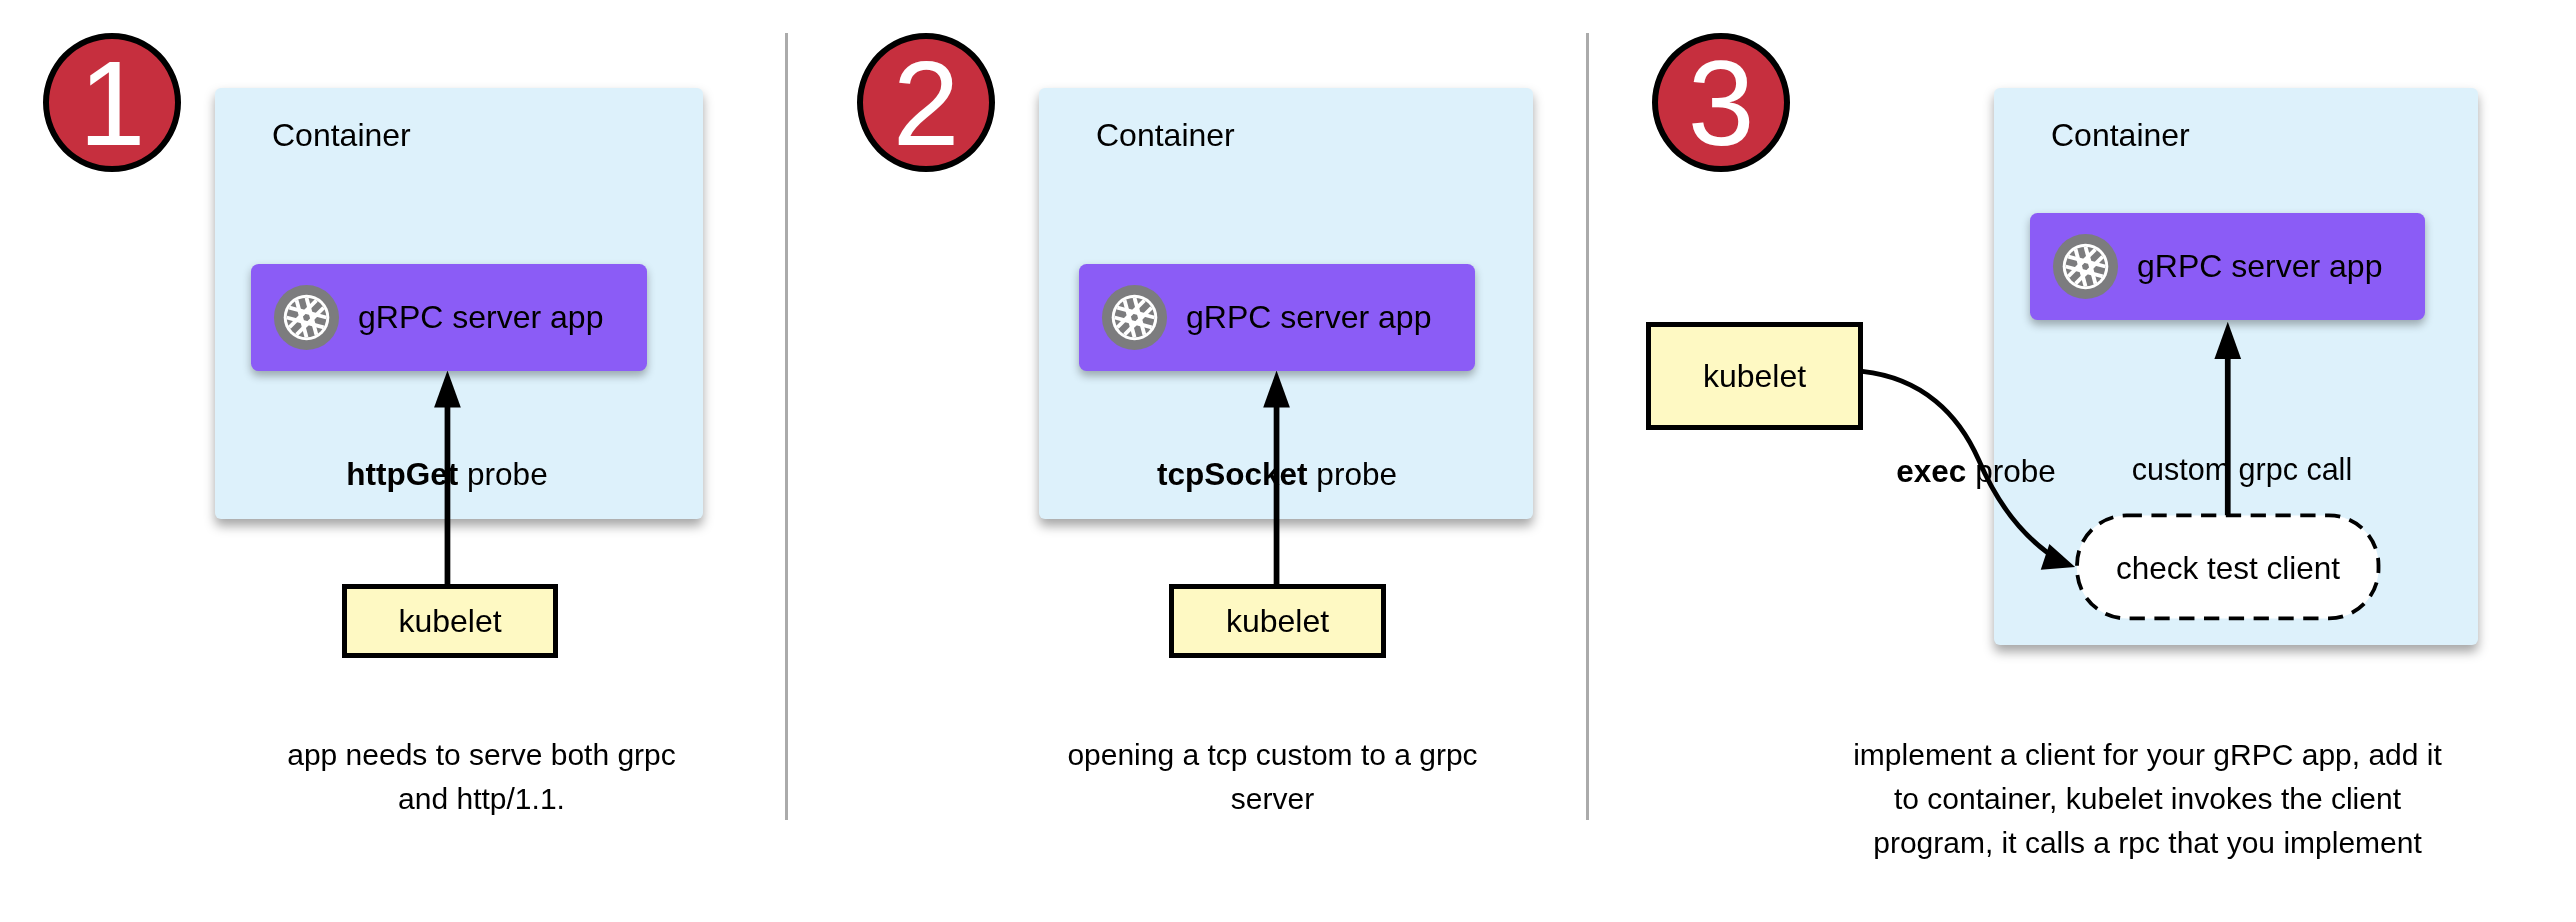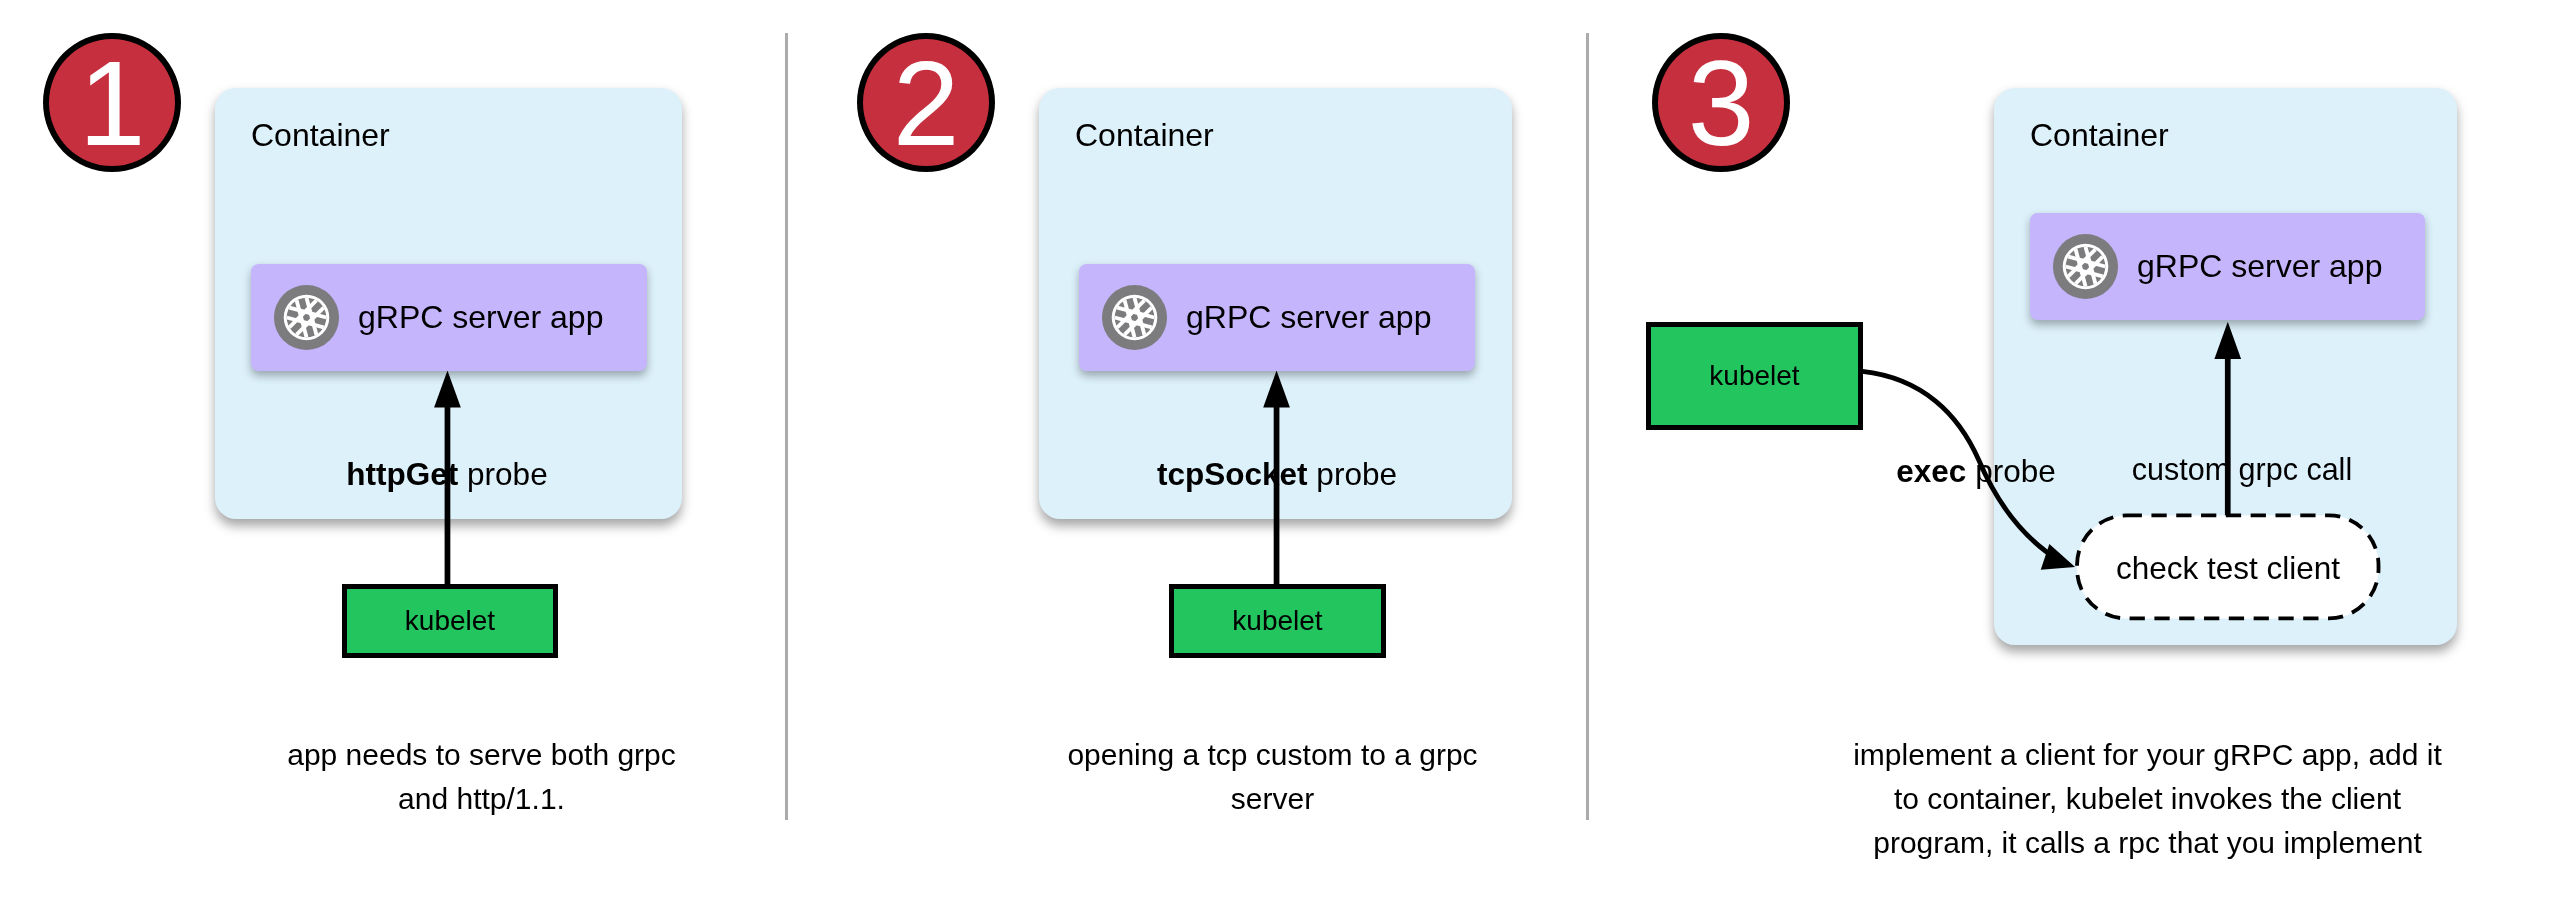--- a/index.html
+++ b/index.html
@@ -14,39 +14,40 @@
   .badge{
     width:138px;height:139px;box-sizing:border-box;
     border:6.7px solid #000;border-radius:50%;
     background:var(--badge_red,#C62F3E);
     color:#fff;font-size:120px;font-weight:400;
     display:flex;align-items:center;justify-content:center;
     z-index:10;
   }
   .container-box{
     background:var(--container_blue,#DDF1FB);
-    border-radius:21px;
+    border-radius:6px;
     box-shadow:0 6.7px 10.5px rgba(0,0,0,.35);
     z-index:1;
+    padding-left:21px;
   }
   .container-label{
     font-size:32px;padding:29px 0 0 36px;
   }
   .white-box{
-    background:#c4b5fd;border-radius:7.6px;
+    background:#8b5cf6;border-radius:7.6px;
     box-shadow:0 4.8px 8.6px rgba(0,0,0,.30);
     display:flex;align-items:center;
     z-index:10;
   }
   .ap-icon{margin-left:20px;flex:0 0 auto}
   .box-label{font-size:32px;margin-left:16px;white-space:nowrap}
   .kubelet{
-    background:#22c55e;border:5.7px solid #000;box-sizing:border-box;
+    background:#fef9c3;border:5.7px solid #000;box-sizing:border-box;
     display:flex;align-items:center;justify-content:center;
-    font-size:28px;z-index:10;
+    font-size:32px;z-index:10;
   }
   .probe-label{
     font-size:31.5px;white-space:pre;transform:translateX(-50%);
     z-index:10;line-height:34px;
   }
   .probe-label .b{font-weight:bold}
   .small-label{
     font-size:30.5px;white-space:nowrap;transform:translateX(-50%);
     z-index:10;line-height:34px;
   }

